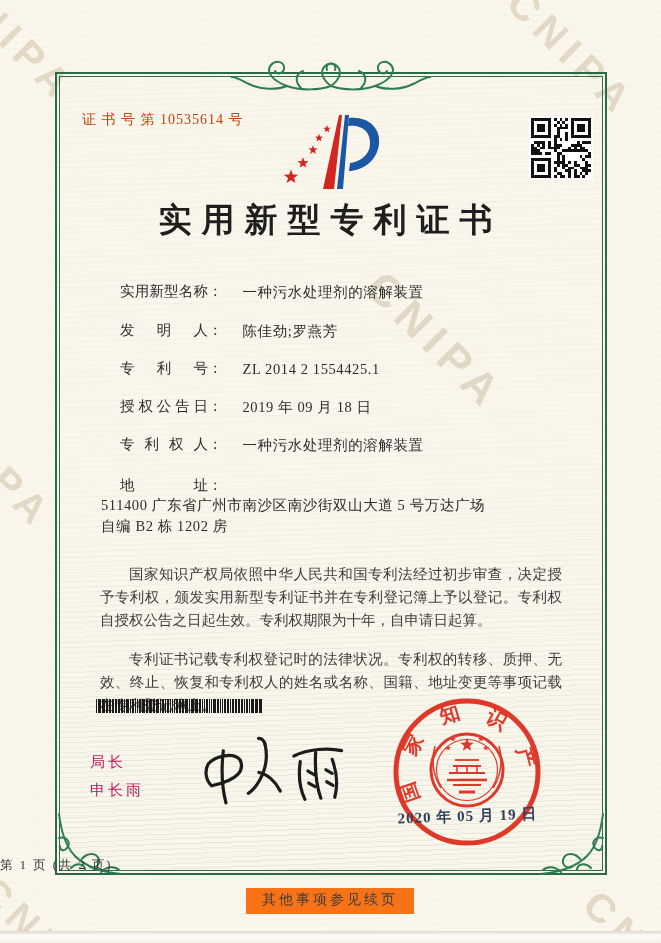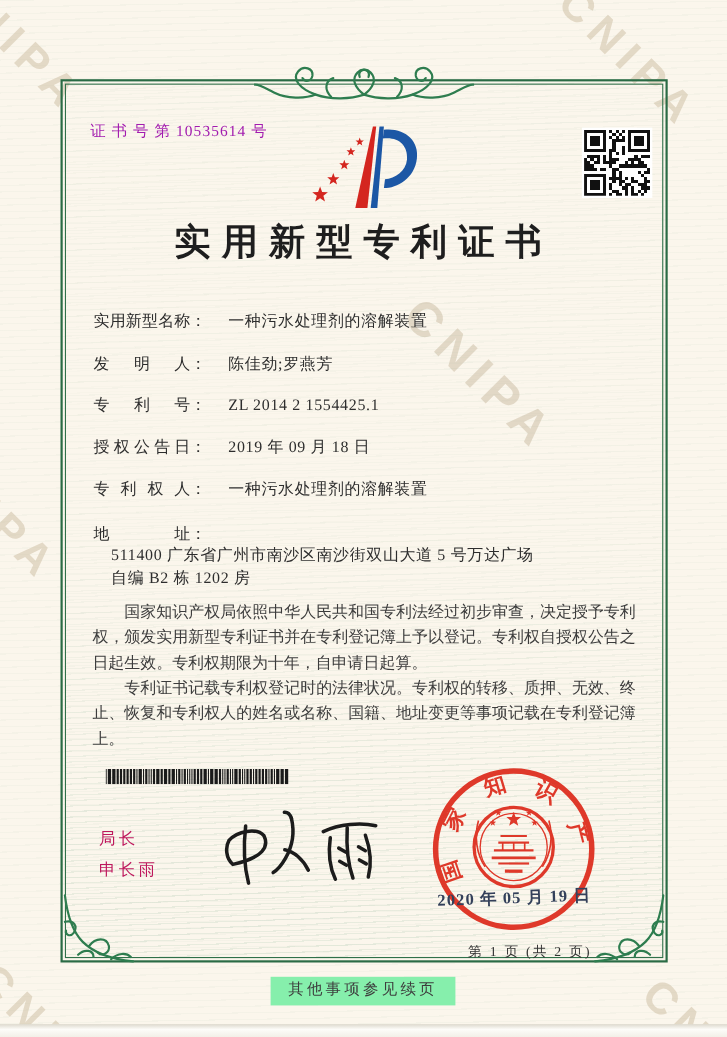--- a/index.html
+++ b/index.html
@@ -18,51 +18,51 @@
   .frame{position:absolute;left:55px;top:72px;width:548px;height:799px;
          border:2.5px solid #2a6b45;}
   .frame-inner{position:absolute;inset:2px;border:1px solid #2f7049;}
   .guilloche{position:absolute;inset:3px;
      background:repeating-linear-gradient(178deg,rgba(120,170,138,0.18) 0 1px,transparent 1px 5px);
      -webkit-mask-image:linear-gradient(to bottom,rgba(0,0,0,.25),rgba(0,0,0,.1) 45%,rgba(0,0,0,.75) 88%,rgba(0,0,0,.8));
      mask-image:linear-gradient(to bottom,rgba(0,0,0,.25),rgba(0,0,0,.1) 45%,rgba(0,0,0,.75) 88%,rgba(0,0,0,.8));}
   .orn{position:absolute;pointer-events:none;}
   .orn path{stroke:#2e7d4f;fill:none;stroke-width:2px;stroke-linecap:round;}
   
-  .cert-no{position:absolute;left:82px;top:111px;font-size:14px;letter-spacing:1px;color:#a21caf;}
+  .cert-no{position:absolute;left:82px;top:111px;font-size:14px;letter-spacing:1px;color:#c2410c;}
   .logo{position:absolute;left:283px;top:106px;width:100px;height:88px;}
   .qr{position:absolute;left:529px;top:116px;width:60px;height:60px;background:#fff;padding:2px;}
   .title{position:absolute;left:0;top:198px;width:661px;text-align:center;
          font-size:33px;font-weight:bold;letter-spacing:10px;color:#1e1e1e;}
   
   .frow{position:absolute;left:85px;width:500px;font-size:14.5px;color:#2d2d2d;}
-  .flabel{display:inline-block;width:88px;text-align:justify;text-align-last:justify;vertical-align:top;}
+  .flabel{display:inline-block;width:88px;text-align:justify;text-align-last:justify;vertical-align:top;margin-left:35px;}
   .colon{display:inline-block;vertical-align:top;margin-right:4px;}
   .fval{display:inline-block;vertical-align:top;letter-spacing:0.6px;max-width:395px;line-height:21px;margin-left:16px;}
   .pair2{position:absolute;left:250px;top:0;white-space:nowrap;}
   
   .paras{position:absolute;left:84px;top:547px;width:494px;font-size:14.5px;
          line-height:23px;color:#3c3c3c;text-align:justify;}
-  .paras p{margin:0;text-indent:2em;font-family:Liberation Mono, monospace;}
+  .paras p{margin:16px;text-indent:2em;}
   
   .barcode{position:absolute;left:96px;top:699px;width:168px;height:14px;}
   
   .director{position:absolute;left:90px;font-family:"Liberation Sans","DejaVu Sans",sans-serif;
             font-size:15px;letter-spacing:3px;color:#be185d;}
   .sig{position:absolute;left:195px;top:733px;width:170px;height:80px;}
   .sig path{stroke:#1c1c1c;fill:none;stroke-width:3.2px;stroke-linecap:round;stroke-linejoin:round;}
   
   .seal{position:absolute;left:383px;top:688px;width:168px;height:168px;opacity:0.93;}
   .seal-date{position:absolute;left:390px;top:807px;width:155px;text-align:center;
      font-size:15px;color:#33405a;letter-spacing:1px;transform:rotate(-2deg);font-weight:bold;}
   
-  .pagination{position:absolute;left:0;top:857px;width:538px;text-align:right;
+  .pagination{position:absolute;left:0;top:857px;width:538px;text-align:left;
      font-size:12.5px;letter-spacing:2px;color:#333;}
   .contnote{position:absolute;left:330px;top:888px;transform:translateX(-50%);
-     background:#86efac;padding:3px 16px 5px;font-size:14px;letter-spacing:3px;color:#3d3d3d;}
+     background:#f97316;padding:3px 16px 5px;font-size:14px;letter-spacing:3px;color:#3d3d3d;}
 </style>
 </head>
 <body>
 
 <div class="stage">
   <div class="paper">
     <div class="texture"></div>
 
     <div class="wm" style="left:-30px;top:-35px">CNIPA</div>
     <div class="wm" style="left:530px;top:-20px">CNIPA</div>

